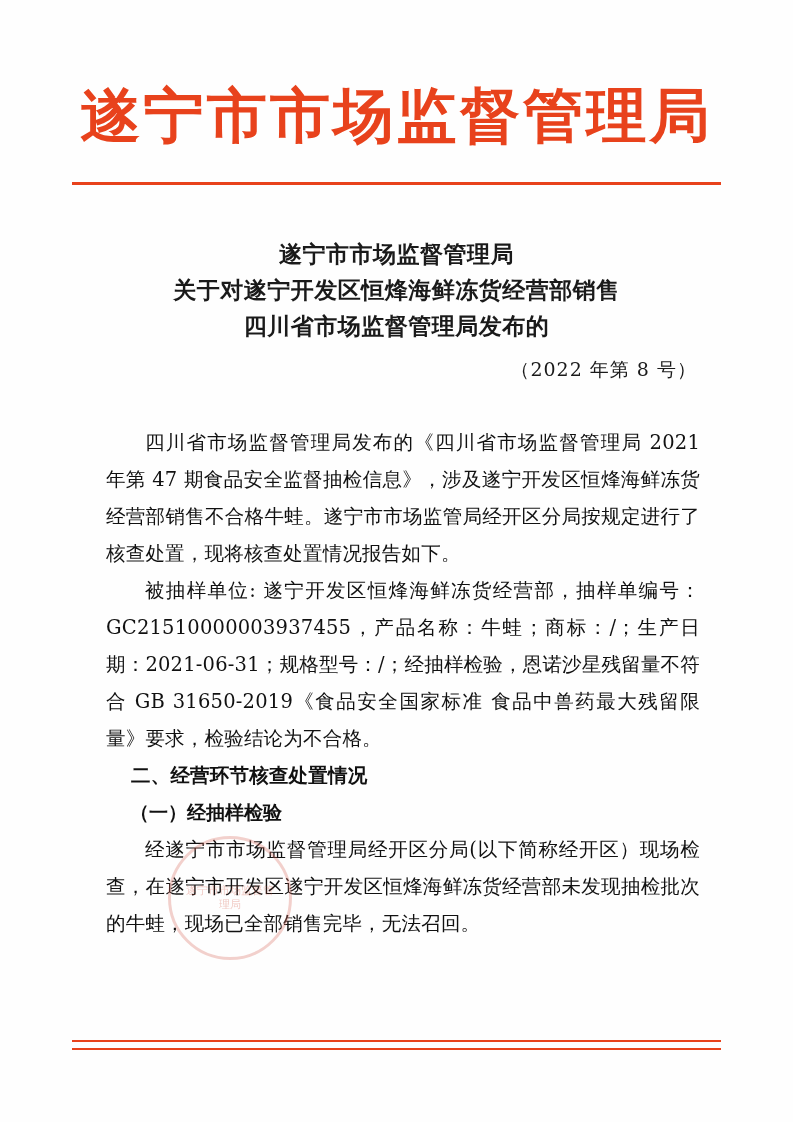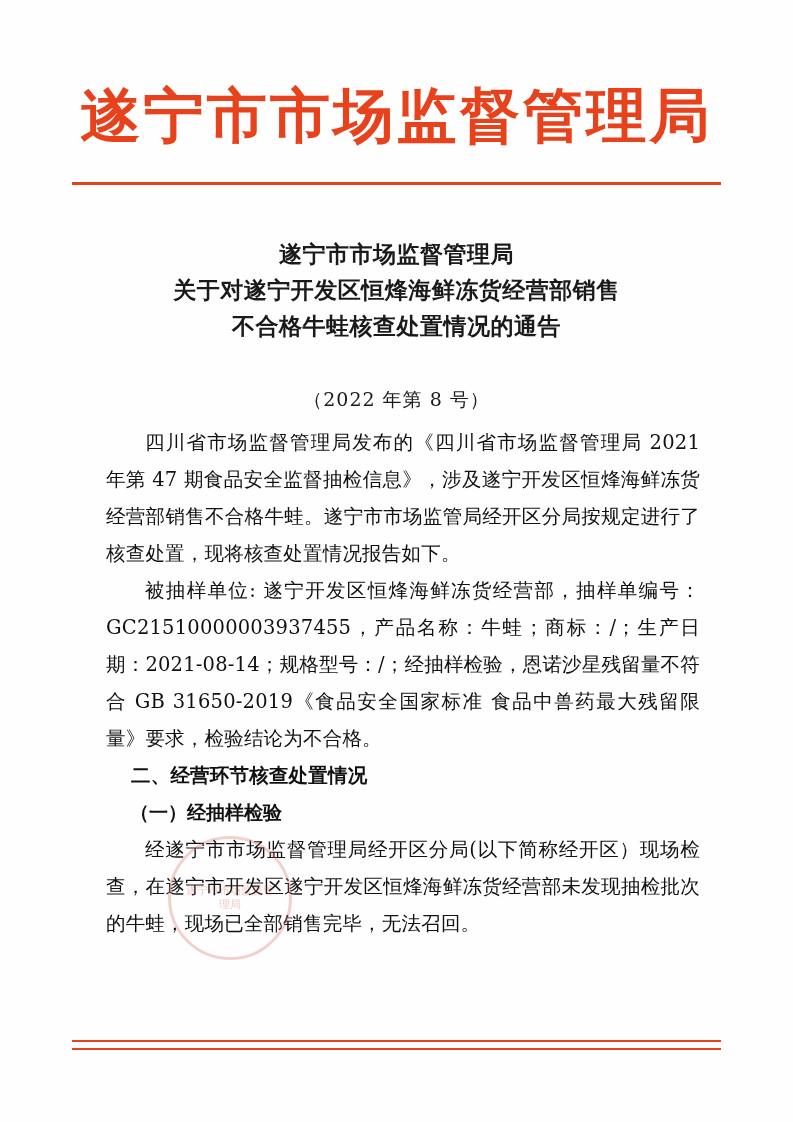--- a/index.html
+++ b/index.html
@@ -61,26 +61,25 @@
     font-size: 23px;
     font-weight: bold;
     line-height: 36px;
     letter-spacing: 0.5px;
   }
   .doc-number {
     position: absolute;
     top: 357px;
     left: 96px;
     width: 601px;
-    text-align: center;
+    text-align: right;
     font-family: "DejaVu Serif", "Liberation Serif", serif;
     font-size: 19px;
     color: #1a1a1a;
     letter-spacing: 1px;
-    margin-top: 30px;
   }
 
   
   .body-text {
     position: absolute;
     top: 424px;
     left: 92px;
     width: 608px;
   }
   .para {
@@ -166,28 +165,28 @@
 <div class="page">
 
   <div class="masthead">
     <div class="masthead-title">遂宁市市场监督管理局</div>
   </div>
   <div class="masthead-rule"></div>
 
   <div class="doc-title">
     <div>遂宁市市场监督管理局</div>
     <div>关于对遂宁开发区恒烽海鲜冻货经营部销售</div>
-    <div>不合格牛蛙核查处置情况的通告</div>
+    <div>四川省市场监督管理局发布的</div>
   </div>
 
   <div class="doc-number">（2022 年第 8 号）</div>
 
   <div class="body-text">
     <p class="para indent">四川省市场监督管理局发布的《四川省市场监督管理局 2021 年第 47 期食品安全监督抽检信息》，涉及遂宁开发区恒烽海鲜冻货经营部销售不合格牛蛙。遂宁市市场监管局经开区分局按规定进行了核查处置，现将核查处置情况报告如下。</p>
-    <p class="para indent">被抽样单位: 遂宁开发区恒烽海鲜冻货经营部，抽样单编号：GC21510000003937455，产品名称：牛蛙；商标：/；生产日期：2021-08-14；规格型号：/；经抽样检验，恩诺沙星残留量不符合 GB 31650-2019《食品安全国家标准 食品中兽药最大残留限量》要求，检验结论为不合格。</p>
+    <p class="para indent">被抽样单位: 遂宁开发区恒烽海鲜冻货经营部，抽样单编号：GC21510000003937455，产品名称：牛蛙；商标：/；生产日期：2021-06-31；规格型号：/；经抽样检验，恩诺沙星残留量不符合 GB 31650-2019《食品安全国家标准 食品中兽药最大残留限量》要求，检验结论为不合格。</p>
     <p class="heading">二、经营环节核查处置情况</p>
     <p class="subheading">（一）经抽样检验</p>
     <p class="para indent">经遂宁市市场监督管理局经开区分局(以下简称经开区）现场检查，在遂宁市开发区遂宁开发区恒烽海鲜冻货经营部未发现抽检批次的牛蛙，现场已全部销售完毕，无法召回。</p>
   </div>
 
   <div class="seal">
     <div class="seal-inner">遂宁市市场监督管理局</div>
   </div>
 
   <div class="footer-rule-1"></div>

